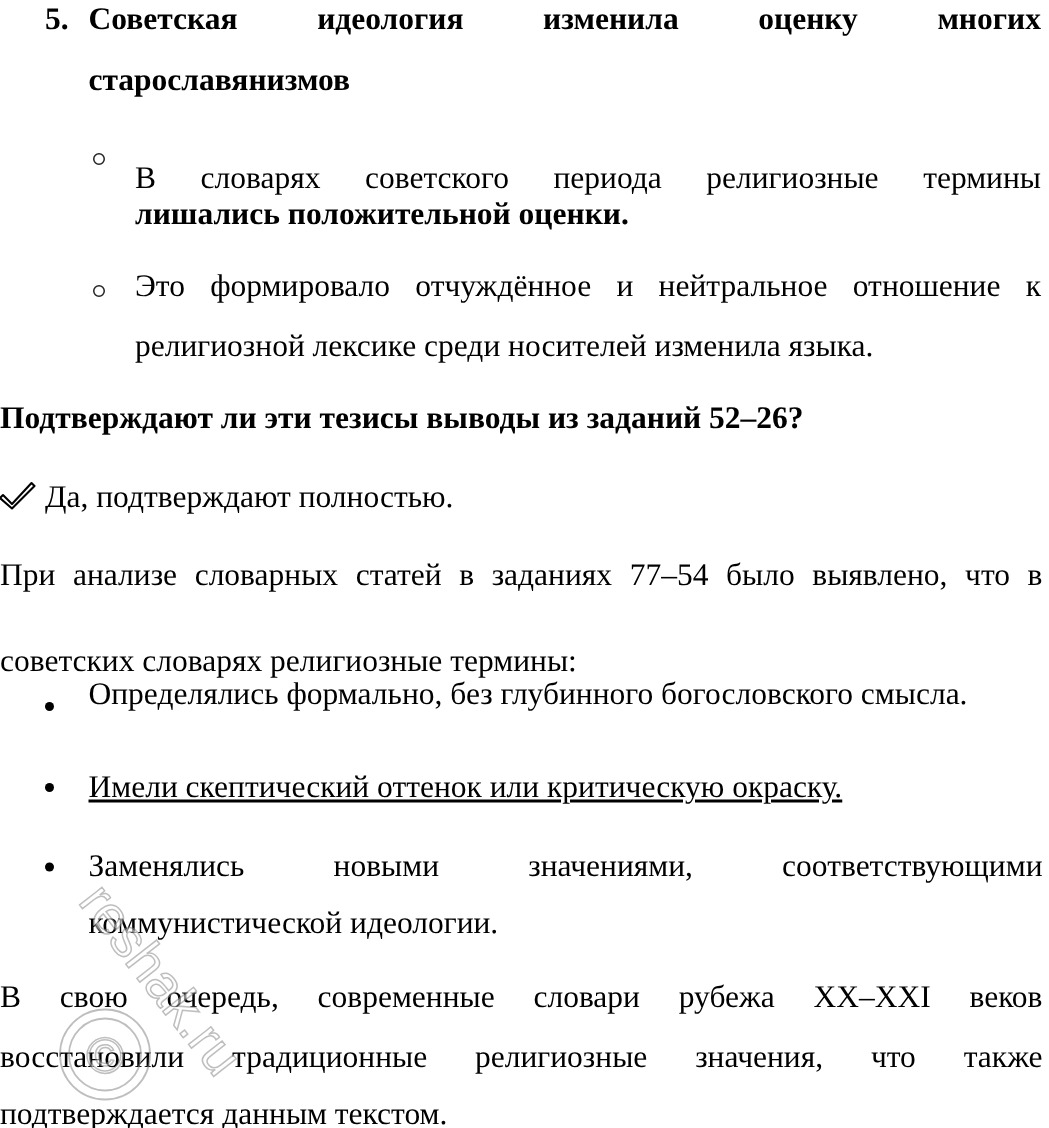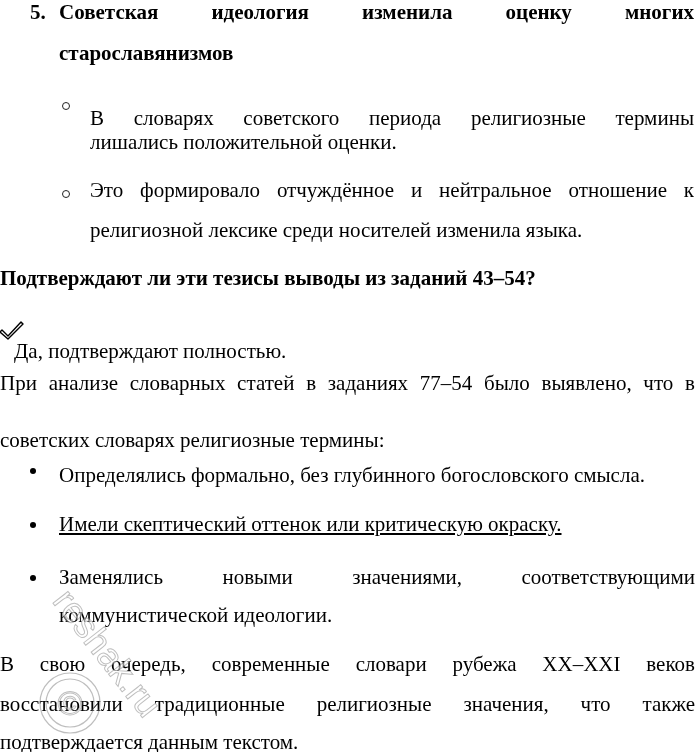--- a/index.html
+++ b/index.html
@@ -35,45 +35,45 @@
   <div>
     <span class="line num bold" style="top:0px;">5.</span>
     <span class="line bold just" style="left:59px; top:0px; width:635px;">Советская идеология изменила оценку многих</span>
     <span class="line bold" style="left:59px; top:41px;">старославянизмов</span>
   </div>
 
   <div>
     <div>
       <span class="circle" style="left:62px; top:102px;"></span>
       <span class="line just" style="left:90px; top:90px; width:604px;margin-top:16px;">В словарях советского периода религиозные термины</span>
-      <span class="line" style="left:90px; top:130px;">лишались положительной оценки.</span>
+      <span class="line" style="left:90px; top:130px;font-weight:bold;">лишались положительной оценки.</span>
     </div>
     <div>
       <span class="circle" style="left:62px; top:190px;"></span>
       <span class="line just" style="left:90px; top:178px; width:604px;">Это формировало отчуждённое и нейтральное отношение к</span>
       <span class="line" style="left:90px; top:218px;">религиозной лексике среди носителей изменила языка.</span>
     </div>
   </div>
 
-  <span class="line bold" style="left:0px; top:266px;">Подтверждают ли эти тезисы выводы из заданий 43–54?</span>
+  <span class="line bold" style="left:0px; top:266px;">Подтверждают ли эти тезисы выводы из заданий 52–26?</span>
 
   <div>
     <svg class="check" width="24" height="20" viewBox="0 0 24 20">
       <path d="M2 10 L8 16 L21 2 L23 4 L8 19 L0 12 Z" fill="none" stroke="#000" stroke-width="1.4" stroke-linejoin="round"></path>
     </svg>
-    <span class="line" style="left:14px; top:319px;margin-top:20px;">Да, подтверждают полностью.</span>
+    <span class="line" style="left:30px; top:319px;">Да, подтверждают полностью.</span>
   </div>
 
   <span class="line just" style="left:0px; top:371px; width:695px;">При анализе словарных статей в заданиях 77–54 было выявлено, что в</span>
   <span class="line" style="left:0px; top:428px;">советских словарях религиозные термины:</span>
 
   <div>
     <div>
       <span class="dot" style="left:30px; top:468px;"></span>
-      <span class="line" style="left:59px; top:463px;">Определялись формально, без глубинного богословского смысла.</span>
+      <span class="line" style="left:59px; top:450px;">Определялись формально, без глубинного богословского смысла.</span>
     </div>
     <div>
       <span class="dot" style="left:30px; top:522px;"></span>
       <span class="line" style="left:59px; top:512px;text-decoration:underline;">Имели скептический оттенок или критическую окраску.</span>
     </div>
     <div>
       <span class="dot" style="left:30px; top:575px;"></span>
       <span class="line just" style="left:59px; top:565px; width:636px;">Заменялись новыми значениями, соответствующими</span>
       <span class="line" style="left:59px; top:603px;">коммунистической идеологии.</span>
     </div>

